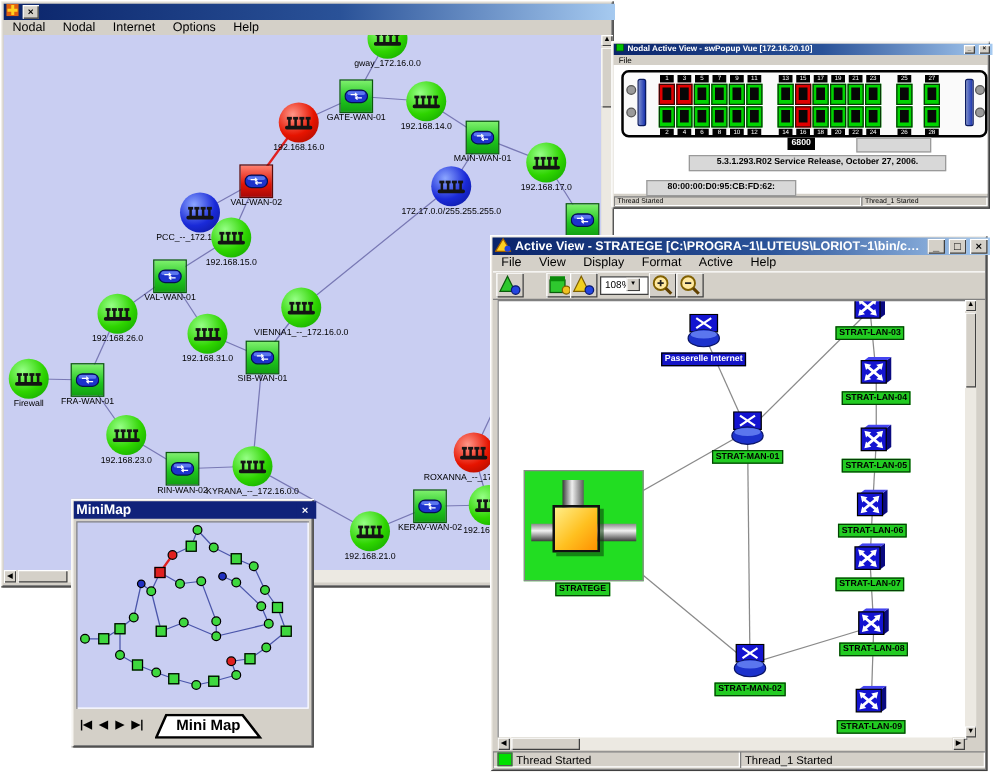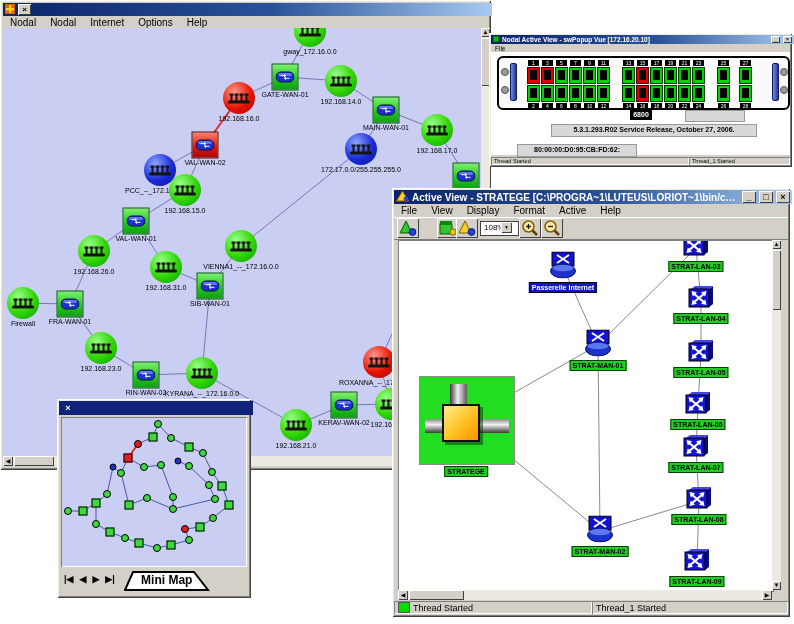--- a/index.html
+++ b/index.html
@@ -764,20 +764,21 @@
     <span class="cell" style="width:190px">
         <span id="av-green-chip"></span>
         <span>Thread Started</span>
       </span>
     <span class="cell" style="flex:1">Thread_1 Started</span>
   </div>
 </div>
 
 <div id="mm-window" class="window">
   <div class="titlebar">
+    <span class="ttext">MiniMap</span>
     <span class="winbtn" id="mm-close">×</span>
   </div>
   <div id="mm-canvas">
       <svg width="186" height="150" style="position: absolute; left: 0px; top: 0px;">
         <line x1="97" y1="7" x2="92" y2="20" stroke="#4a55aa" stroke-width="1"></line>
         <line x1="97" y1="7" x2="110" y2="21" stroke="#4a55aa" stroke-width="1"></line>
         <line x1="110" y1="21" x2="128" y2="30" stroke="#4a55aa" stroke-width="1"></line>
         <line x1="128" y1="30" x2="142" y2="36" stroke="#4a55aa" stroke-width="1"></line>
         <line x1="142" y1="36" x2="151" y2="55" stroke="#4a55aa" stroke-width="1"></line>
         <line x1="151" y1="55" x2="161" y2="69" stroke="#4a55aa" stroke-width="1"></line>

